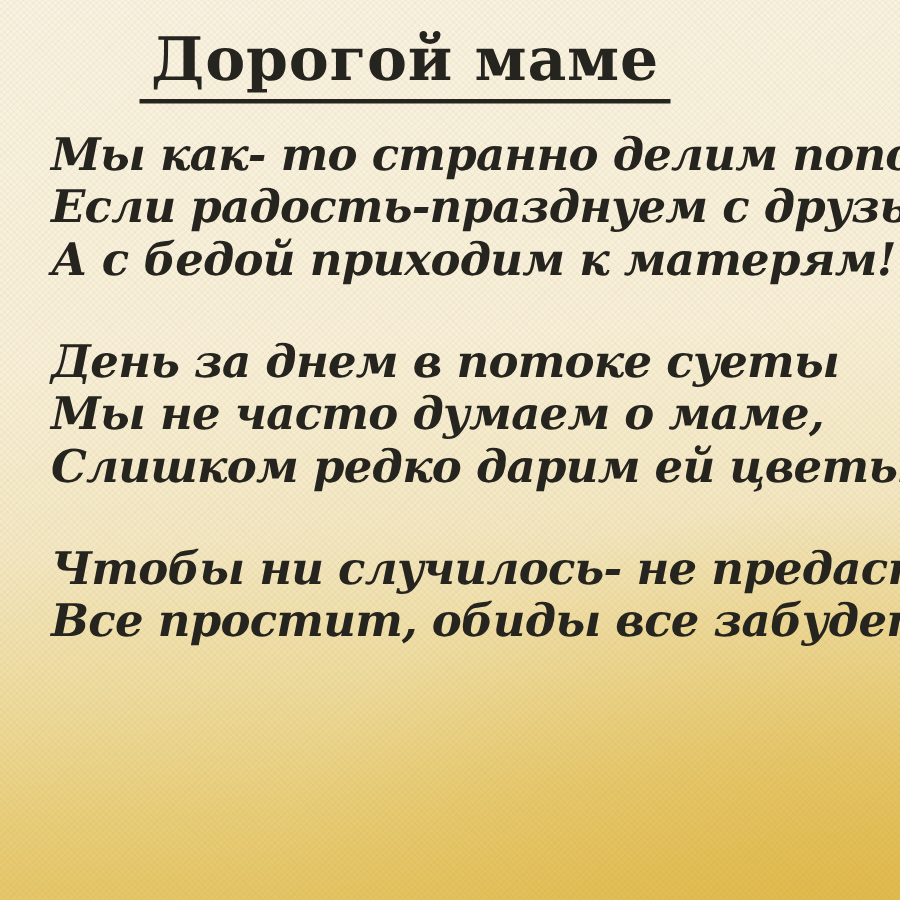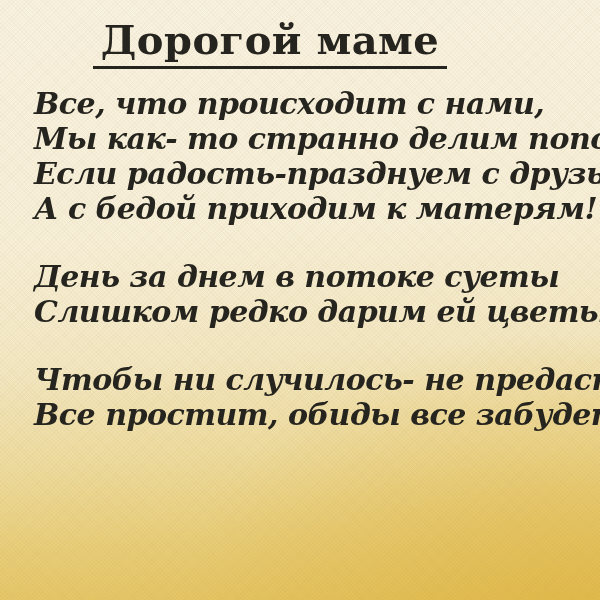--- a/index.html
+++ b/index.html
@@ -77,28 +77,28 @@
 
 <div class="card" style="--bg-top: #f8f2e1; --bg-bottom: #e3c15a; --ink: #26241e;">
 
   <div class="title-wrap">
     <h1 class="title">Дорогой маме</h1>
   </div>
 
   <div class="poem">
 
     <div class="stanza">
-      <div class="line">Все, что происходит с нами,</div>
       <div class="line">Мы как- то странно делим пополам:</div>
       <div class="line">Если радость-празднуем с друзьми,</div>
       <div class="line">А с бедой приходим к матерям!</div>
     </div>
 
     <div class="stanza">
       <div class="line">День за днем в потоке суеты</div>
+      <div class="line">Мы не часто думаем о маме,</div>
       <div class="line">Слишком редко дарим ей цветы!</div>
     </div>
 
     <div class="stanza">
       <div class="line">Чтобы ни случилось- не предаст,</div>
       <div class="line">Все простит, обиды все забудет,</div>
     </div>
 
   </div>
 </div>

